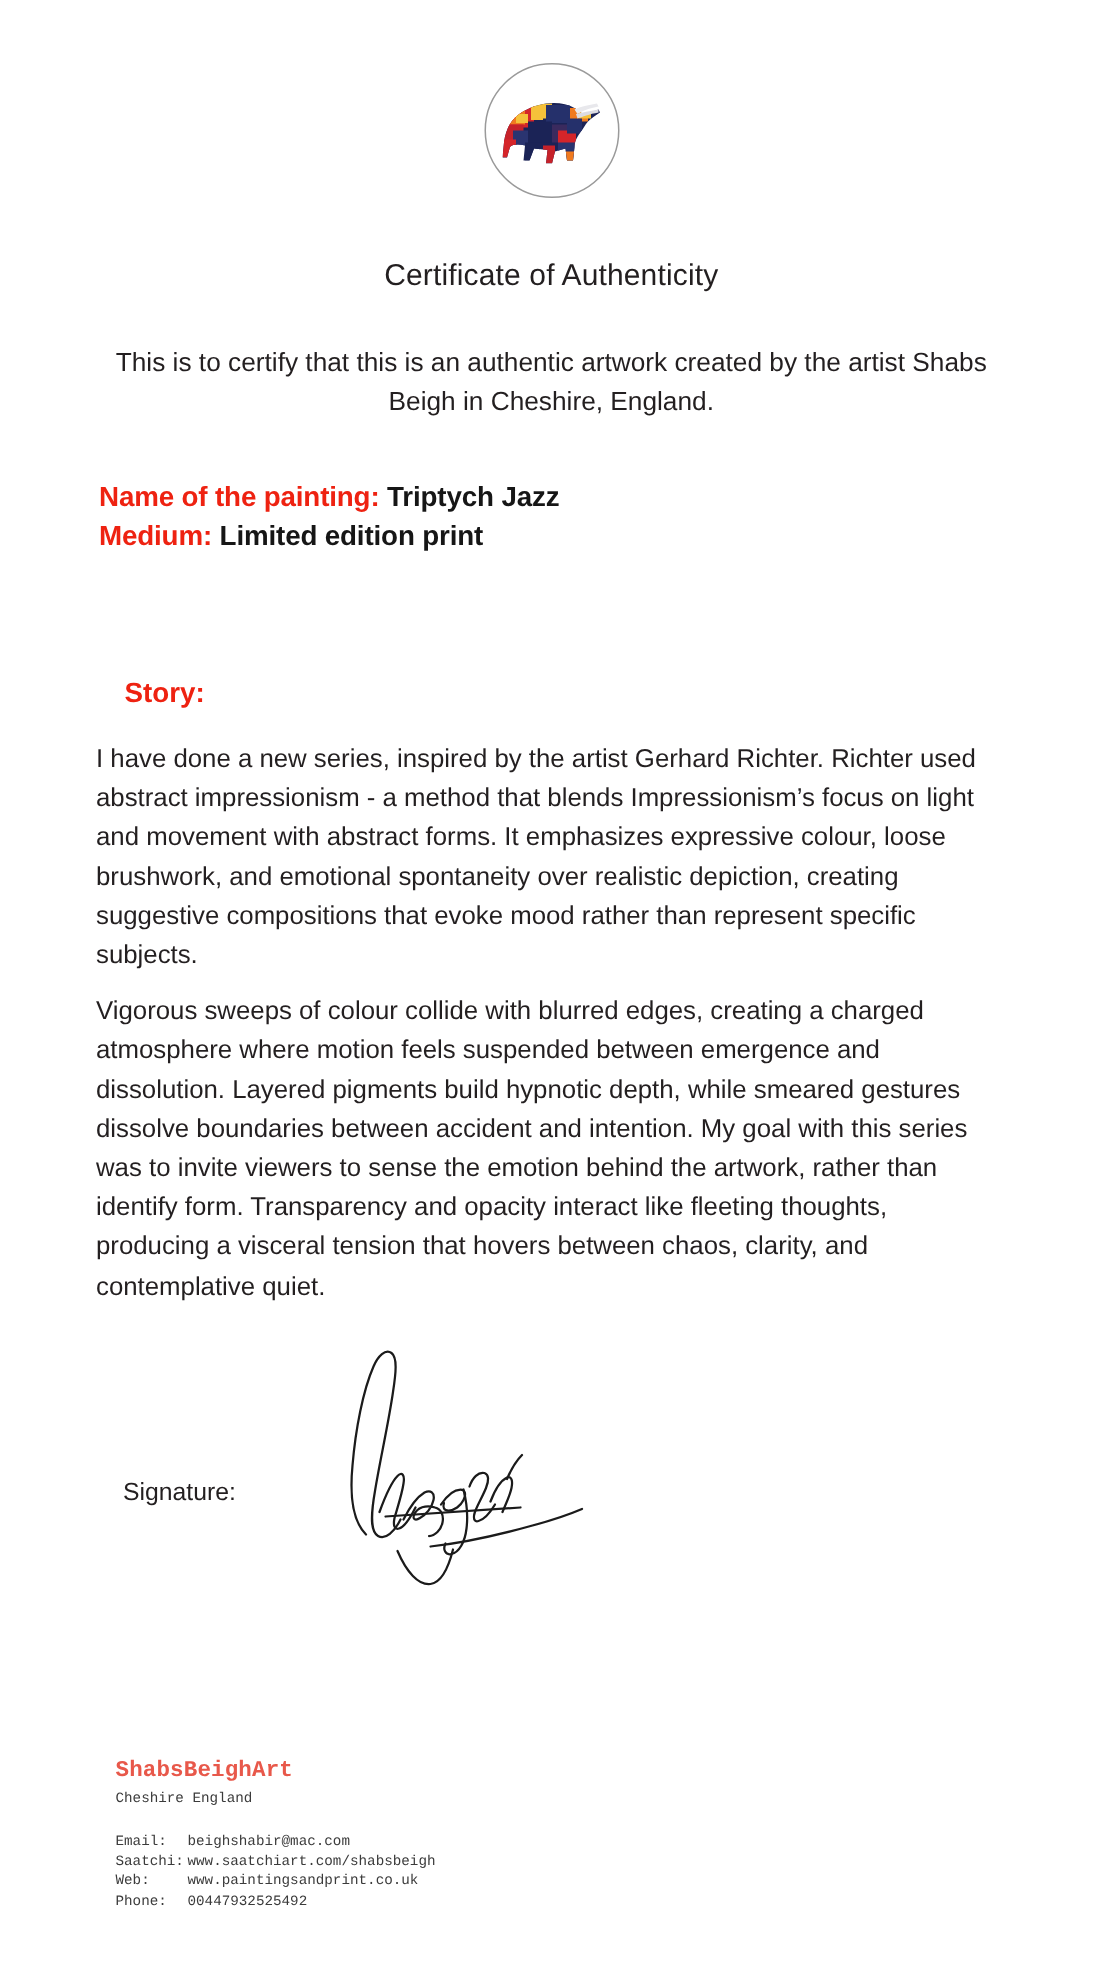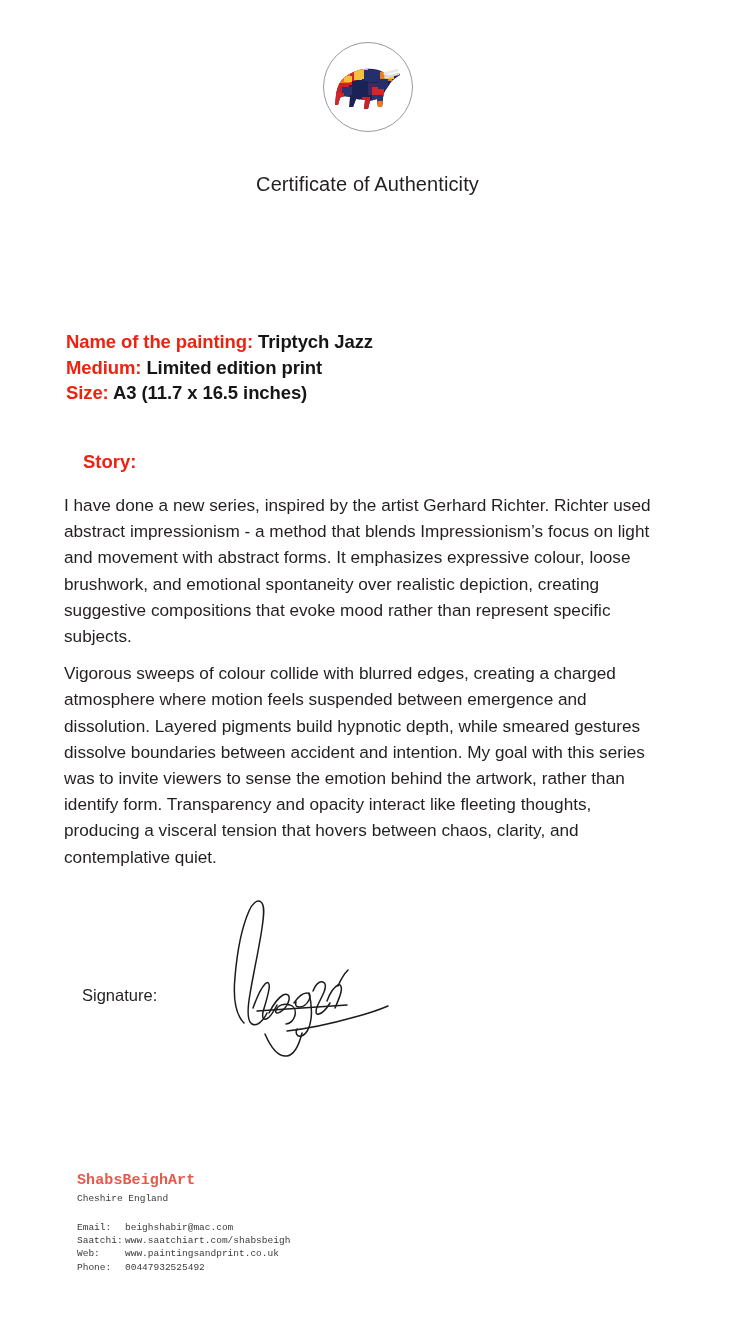--- a/index.html
+++ b/index.html
@@ -62,21 +62,21 @@
     text-align: center;
     font-size: 17.5px;
     line-height: 26px;
     font-weight: 400;
     color: #231f20;
   }
 
   
   .meta {
     position: absolute;
-    top: 329px;
+    top: 318px;
     left: 66px;
     width: 600px;
   }
   .meta-row {
     font-size: 18.5px;
     line-height: 25.6px;
     font-weight: 700;
     letter-spacing: -0.1px;
     white-space: nowrap;
   }
@@ -194,33 +194,30 @@
           <rect x="16" y="56" width="8" height="8" fill="#1b2356"></rect>
         </g>
         <path d="M59 30 C63 28,68 27,74 26 L75 28 C69 29,64 31,61 33 Z" fill="#e8e8ec"></path>
         <path d="M60 33 C64 32,69 31,75 30 L75 32 C69 33,64 35,61 36 Z" fill="#dcdce2"></path>
       </svg>
     </div>
   </div>
 
   <div class="doc-title">Certificate of Authenticity</div>
 
+  <div class="certify">This is to certify that this is an authentic artwork created by the artist Shabs Beigh in Cheshire, England.</div>
 
   <div class="meta">
     <div class="meta-row">
       <span class="meta-label">Name of the painting:</span>
       <span class="meta-value">Triptych Jazz</span>
     </div>
     <div class="meta-row">
       <span class="meta-label">Medium:</span>
       <span class="meta-value">Limited edition print</span>
-    </div>
-    <div class="meta-row">
-      <span class="meta-label">Size:</span>
-      <span class="meta-value">A3 (11.7 x 16.5 inches)</span>
     </div>
   </div>
 
   <div class="story-head">Story:</div>
   <div class="story-body">
     <p class="story-p">I have done a new series, inspired by the artist Gerhard Richter. Richter used abstract impressionism - a method that blends Impressionism’s focus on light and movement with abstract forms. It emphasizes expressive colour, loose brushwork, and emotional spontaneity over realistic depiction, creating suggestive compositions that evoke mood rather than represent specific subjects.</p>
     <p class="story-p">Vigorous sweeps of colour collide with blurred edges, creating a charged atmosphere where motion feels suspended between emergence and dissolution. Layered pigments build hypnotic depth, while smeared gestures dissolve boundaries between accident and intention. My goal with this series was to invite viewers to sense the emotion behind the artwork, rather than identify form. Transparency and opacity interact like fleeting thoughts, producing a visceral tension that hovers between chaos, clarity, and contemplative quiet.</p>
   </div>
 
   <div class="sig-label">Signature:</div>

